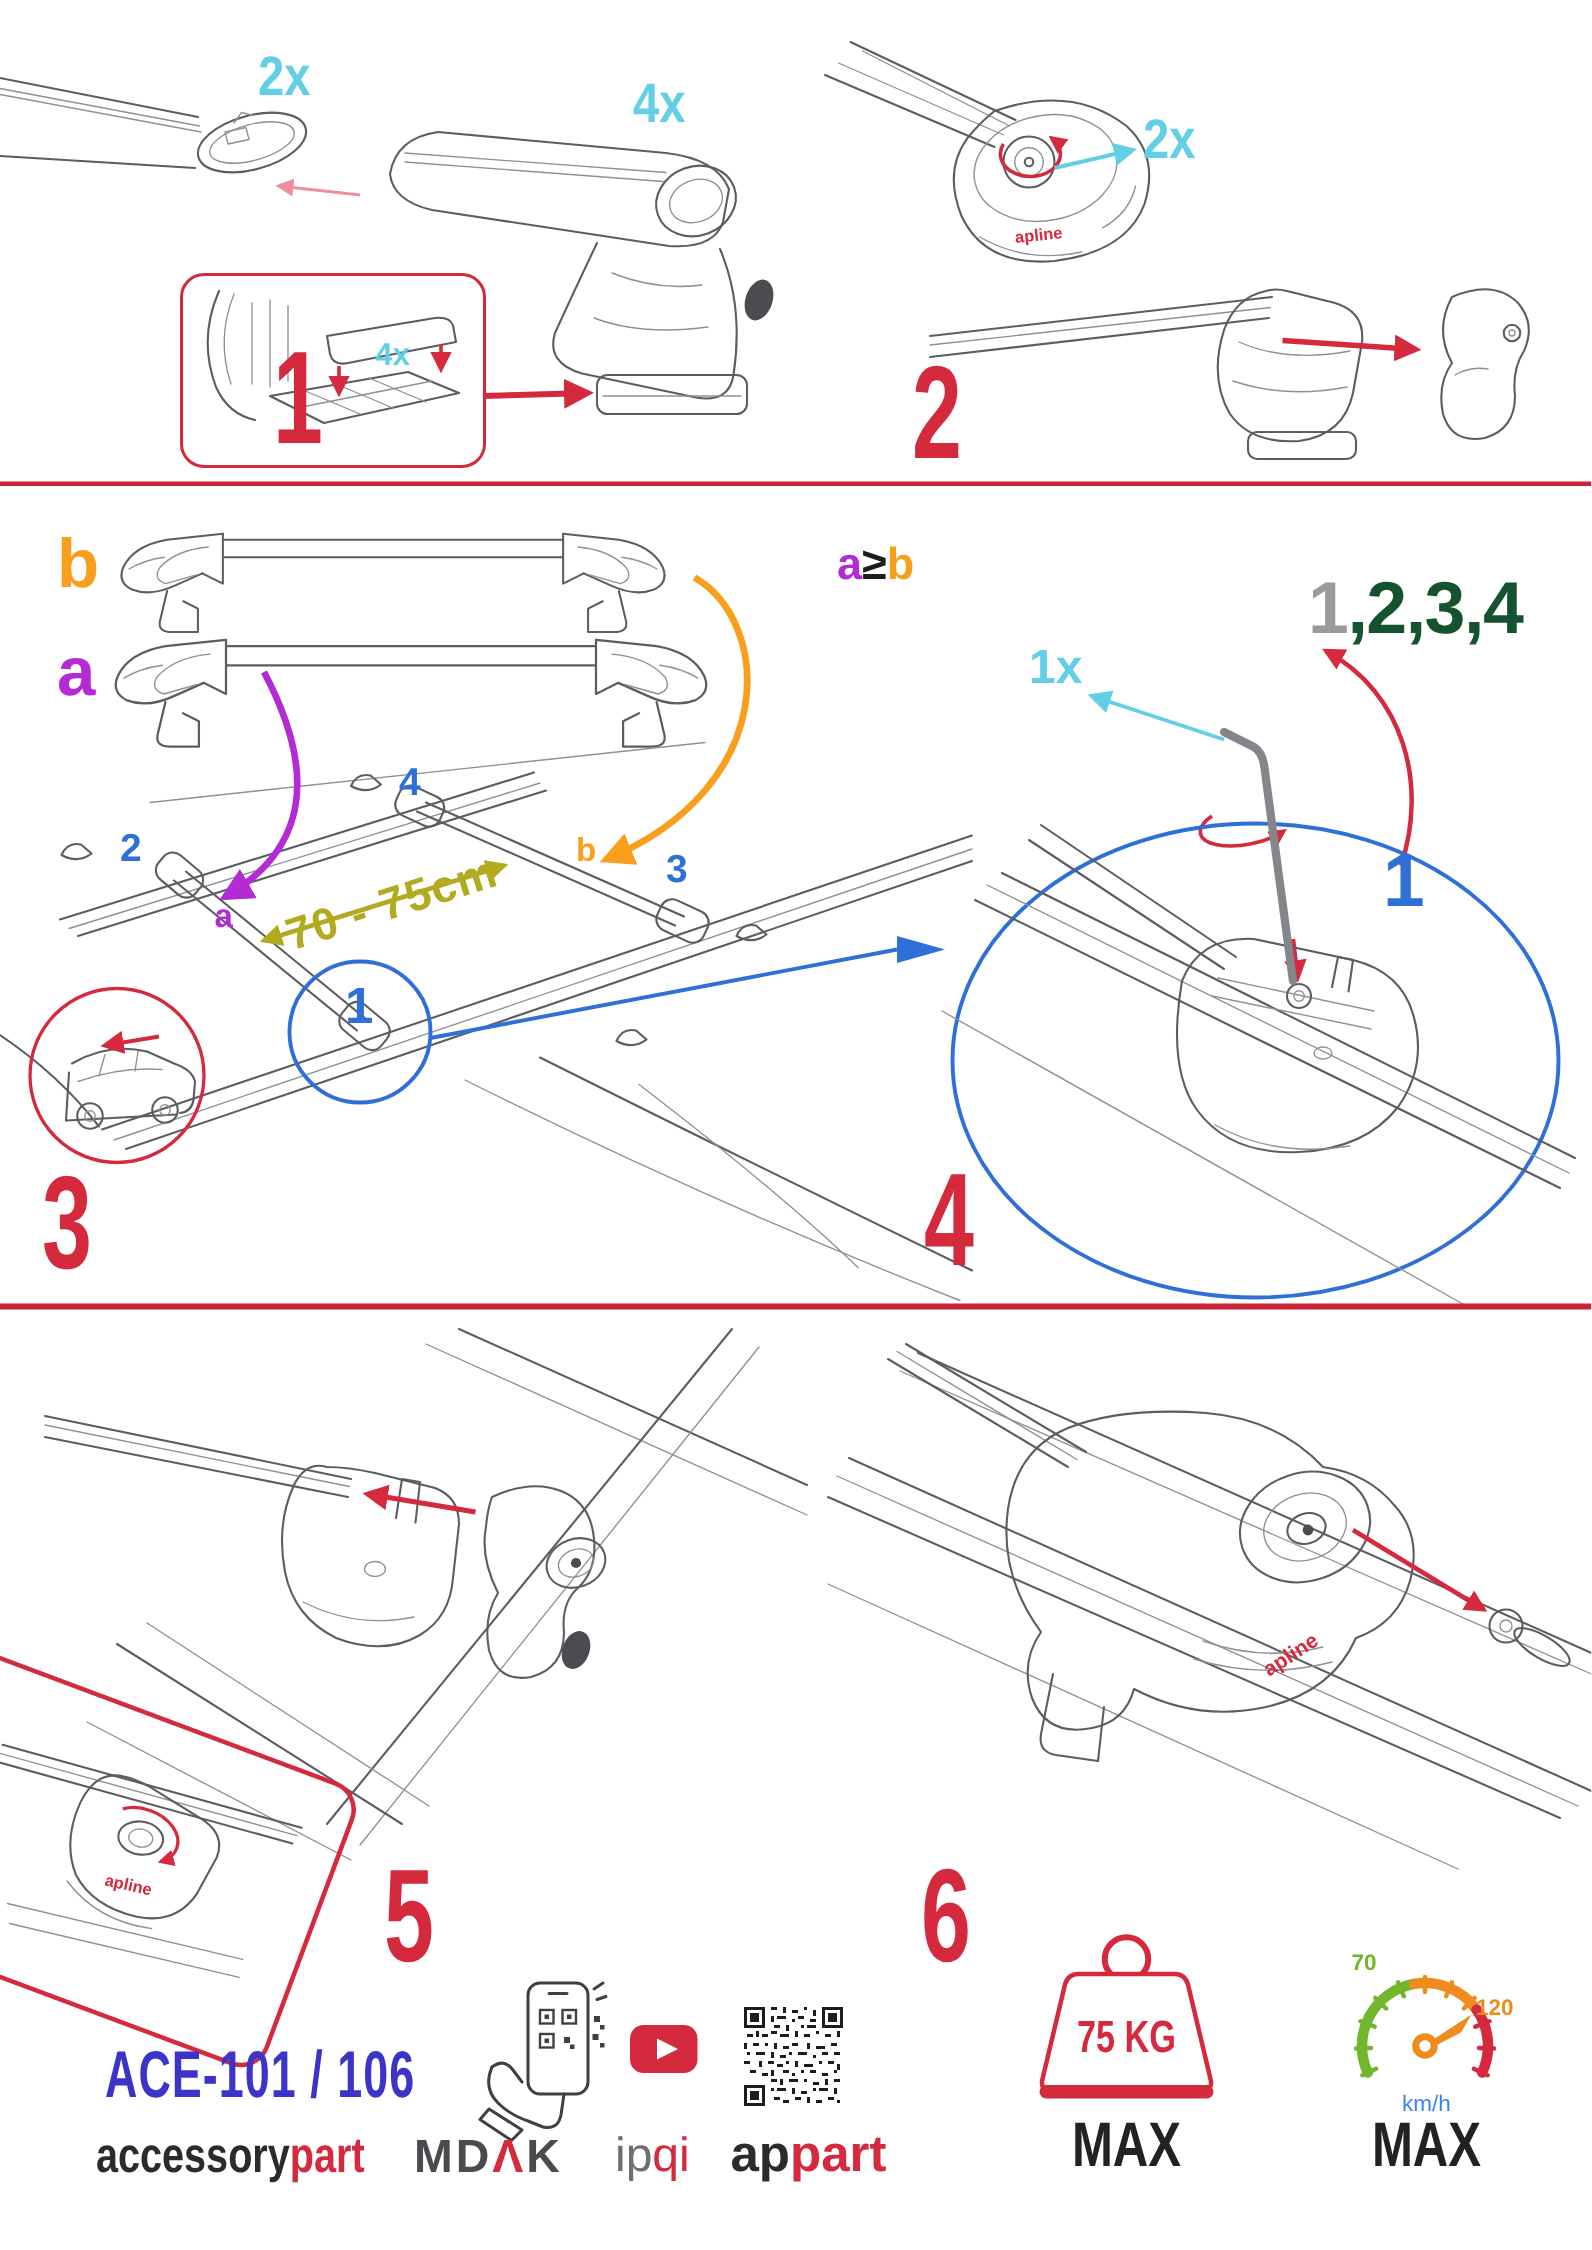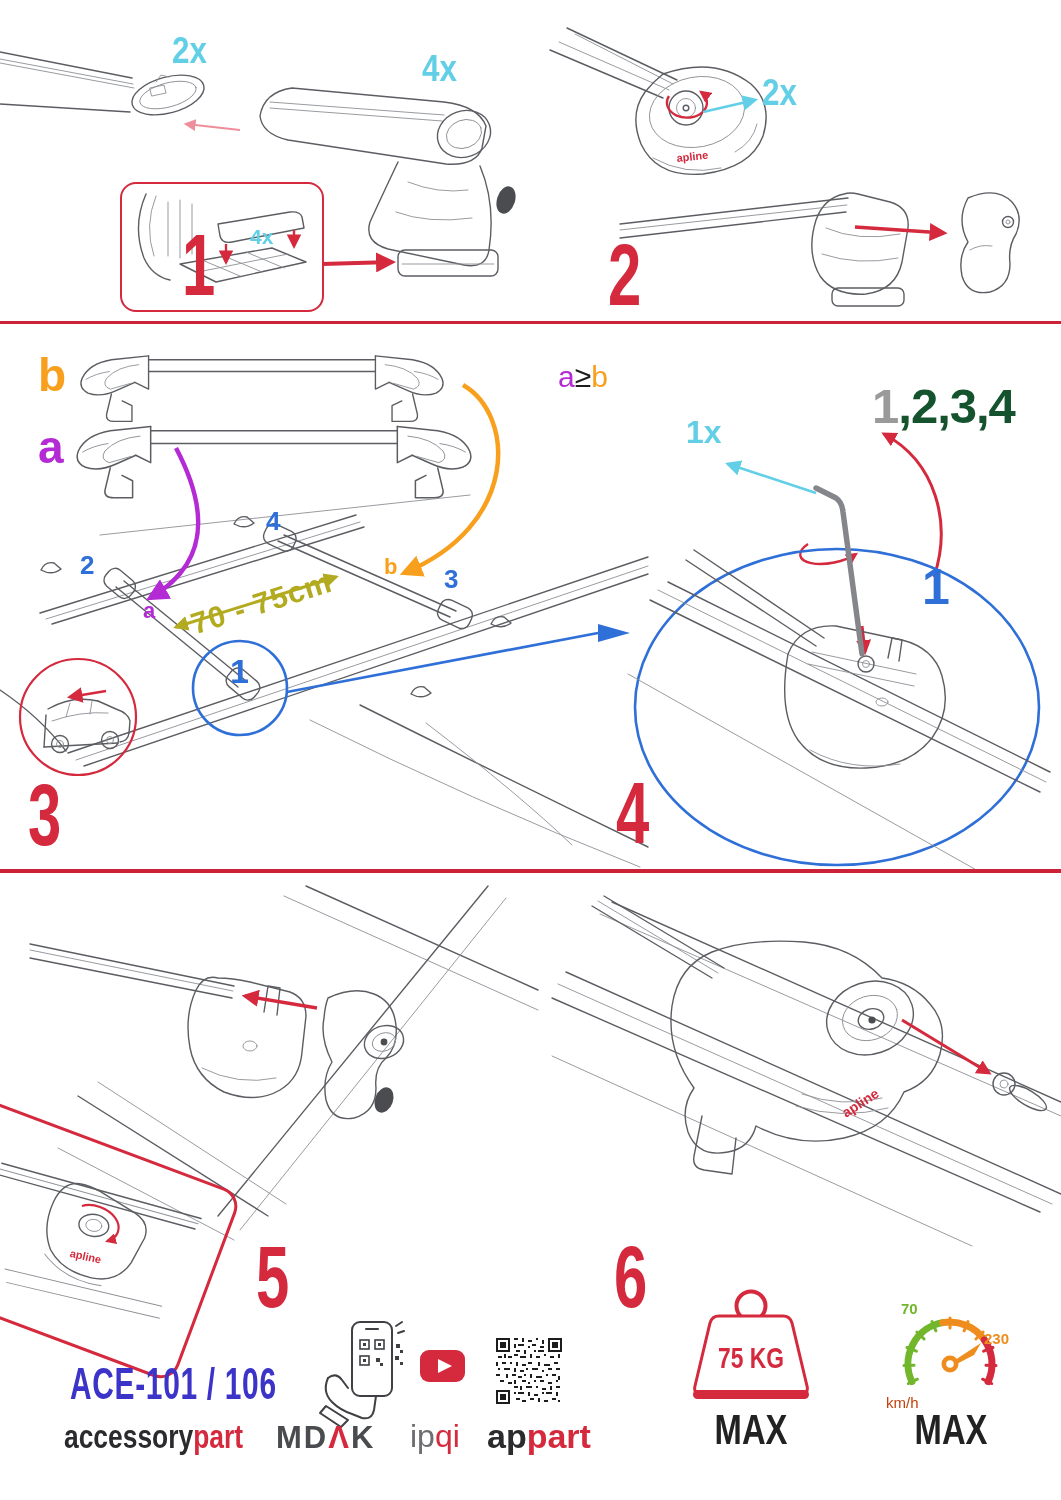--- a/index.html
+++ b/index.html
@@ -16,38 +16,38 @@
   .num{position:absolute;color:#d5293d;font-weight:700;font-size:88px;line-height:66px;
        transform:scaleX(.68);transform-origin:left top;letter-spacing:-2px;}
   .sep{position:absolute;left:0;width:1061px;background:#cc2136;}
   .roofnum{position:absolute;color:#2e6fd8;font-weight:700;font-size:26px;line-height:1;}
   .sm-a{color:#b42bd6;font-size:22px;}
   .sm-b{color:#f8a01e;font-size:22px;}
   .big-a{color:#b42bd6;font-size:46px;}
   .big-b{color:#f8a01e;font-size:46px;}
   .dist{position:absolute;color:#b2aa1f;font-weight:700;font-size:30px;
         transform:rotate(-17.5deg);transform-origin:left center;letter-spacing:1px;}
-  .cond{position:absolute;font-size:30px;font-weight:400;}
+  .cond{position:absolute;font-size:30px;font-weight:700;}
   .seq{position:absolute;font-size:49px;font-weight:700;letter-spacing:-1px;}
   .blue1{position:absolute;color:#2e6fd8;font-weight:700;font-size:50px;line-height:1;}
   .inset1{position:absolute;left:120px;top:182px;width:200px;height:126px;
           border:2.5px solid #d5293d;border-radius:16px;}
   .inset5{position:absolute;left:-170px;top:1120px;width:384px;height:196px;
           border:3px solid #d5293d;border-radius:20px;transform:rotate(20.5deg);}
   .model{position:absolute;left:70px;top:1362px;color:#3c33c8;font-weight:700;font-size:44px;
          line-height:1;transform:scaleX(.68);transform-origin:left top;letter-spacing:1px;}
   .brandline{position:absolute;left:64px;top:1420px;font-weight:700;font-size:33px;line-height:1;
          transform:scaleX(.8);transform-origin:left top;color:#2b2b2e;}
   .red{color:#d5293d;}
   .mdak{position:absolute;left:276px;top:1420px;font-weight:700;font-size:31px;color:#4a4b4f;letter-spacing:2px;}
   .ipqi{position:absolute;left:410px;top:1418px;font-weight:400;font-size:32px;color:#6d6e71;}
   .apline{position:absolute;left:487px;top:1417px;font-weight:700;font-size:34px;color:#2b2b2e;}
   .maxlbl{position:absolute;font-weight:700;font-size:42px;line-height:36px;color:#222;
           transform:scaleX(.78);text-align:center;}
-  .kmh{position:absolute;left:886px;top:1394px;width:130px;text-align:left;font-size:15px;color:#c2410c;}
+  .kmh{position:absolute;left:886px;top:1394px;width:130px;text-align:center;font-size:15px;color:#3b82f6;}
   .sp60{position:absolute;left:901px;top:1300px;font-size:15px;font-weight:700;color:#72b62c;}
   .sp120{position:absolute;left:984px;top:1330px;font-size:15px;font-weight:700;color:#ee8d1d;}
   .brandtxt{font-family:"Liberation Sans",sans-serif;font-weight:700;fill:#d5293d;}
 </style>
 </head>
 <body>
 
 <div class="page">
 
   <svg class="abs" style="left:0;top:38px" width="240" height="92" viewBox="0 0 240 92">
@@ -299,21 +299,21 @@
   <span class="lbl sm-b" style="left:384px;top:556px">b</span>
   <span class="dist" style="left:192px;top:608px">70 - 75cm</span>
   <div class="num" style="left:28px;top:782px">3</div>
 
   <div class="cond" style="left:558px;top:360px">
     <span style="color:#b42bd6">a</span><span style="color:#1c1c1c">≥</span><span style="color:#f8a01e">b</span>
   </div>
   <div class="seq" style="left:872px;top:378px">
     <span style="color:#9a9a9a">1</span><span style="color:#14532d">,2,3,4</span>
   </div>
-  <span class="lbl cyan" style="left:686px;top:416px;font-size:32px">1x</span>
+  <span class="lbl cyan" style="left:686px;top:428px;font-size:32px">1x</span>
   <span class="blue1" style="left:922px;top:562px">1</span>
 
   <svg style="left:620px;top:420px" width="441" height="460" viewBox="0 0 441 460">
     <g>
       <ellipse cx="217" cy="287" rx="202" ry="158" stroke="#2e6fd8" stroke-width="2.6" fill="none"></ellipse>
     </g>
     <g class="ln">
       <path d="M30,180 L420,372"></path>
       <path d="M38,170 L426,362" class="thin"></path>
       <path d="M48,162 L430,352"></path>
@@ -512,17 +512,17 @@
       <path d="M64,32 L64,22 M78.1,34.8 L82,25.6 M89.9,43 L97.1,36" stroke="#ee8d1d"></path>
       <path d="M97.6,55.1 L107,51.5 M100,69.3 L110,69.6 M96.6,83.2 L105.7,87.5" stroke="#d5293d"></path>
     </g>
     <g>
       <polygon points="59,74 69,64 95,47 88,59" fill="#ee8d1d"></polygon>
       <circle cx="64" cy="68" r="8.5" fill="#ee8d1d"></circle>
       <circle cx="64" cy="68" r="3.8" fill="#ffffff"></circle>
     </g>
   </svg>
   <span class="sp60">70</span>
-  <span class="sp120">230</span>
+  <span class="sp120">120</span>
   <div class="kmh">km/h</div>
   <div class="maxlbl" style="left:886px;top:1412px;width:130px">MAX</div>
 
 </div>
 
 </body></html>

